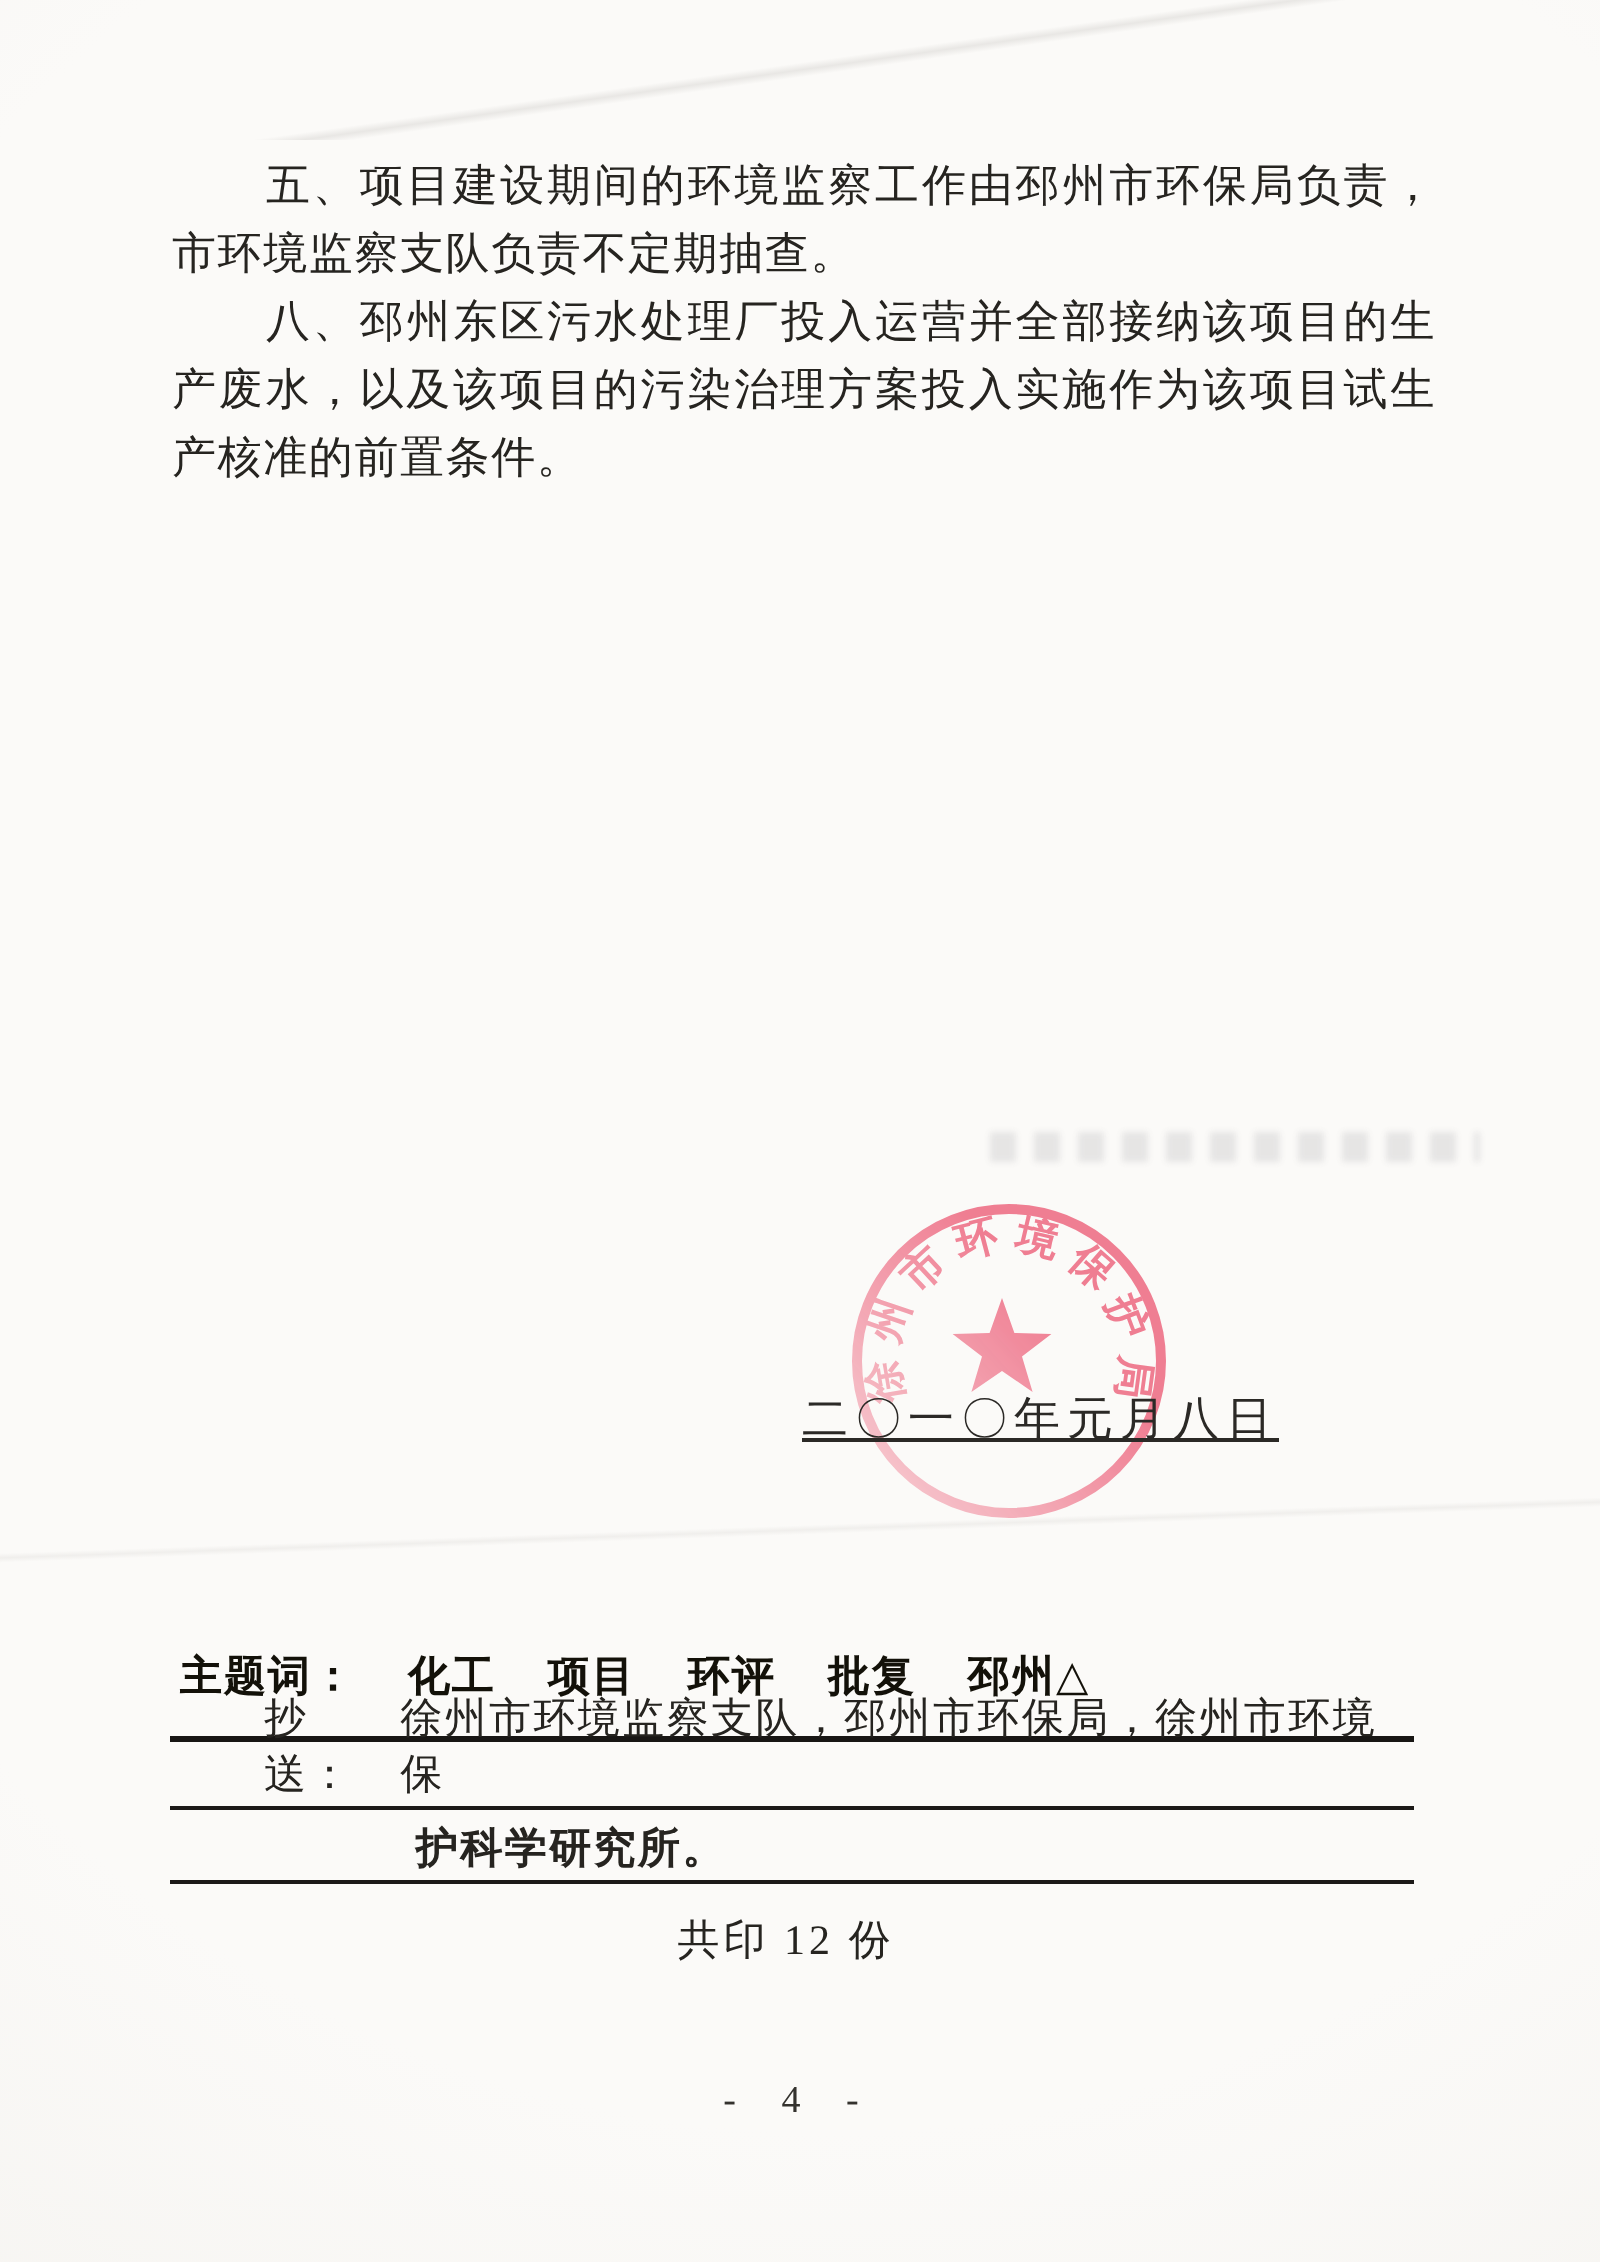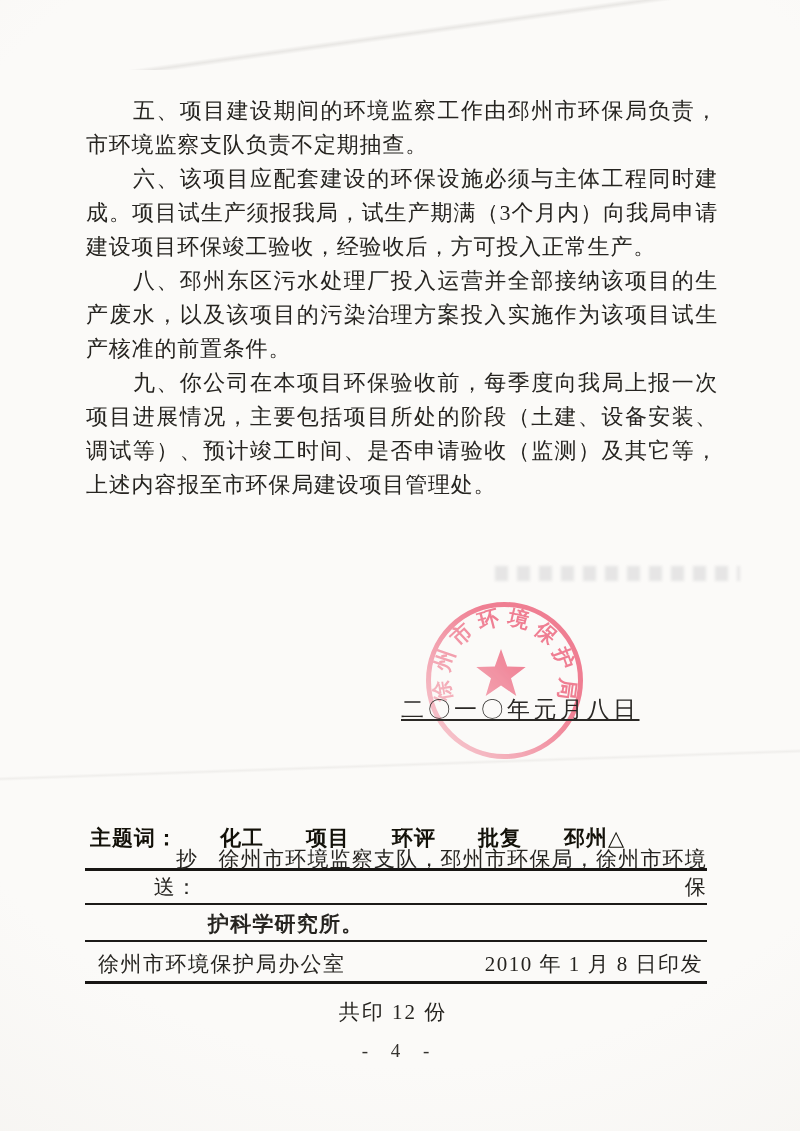--- a/index.html
+++ b/index.html
@@ -16,21 +16,21 @@
   }
   
   .crease{position:absolute;pointer-events:none;}
   .crease.c1{left:0;top:0;width:800px;height:70px;
     background:linear-gradient(172deg, transparent 48%, rgba(185,182,178,.28) 50%, transparent 52%);}
   .crease.c2{left:0;top:740px;width:800px;height:50px;
     background:linear-gradient(178deg, transparent 47%, rgba(190,187,183,.18) 50%, transparent 53%);}
 
   
   .doc-body{
-    position:absolute;left:86px;top:94px;width:632px;
+    position:absolute;left:86px;top:76px;width:632px;
     font-size:22px;line-height:34px;letter-spacing:.8px;
     text-align:justify;text-justify:inter-ideograph;
   }
   .doc-body p{margin:0;text-indent:47px;}
 
   
   .bleed{
     position:absolute;left:495px;top:566px;width:245px;height:15px;
     background:repeating-linear-gradient(90deg,
       rgba(110,110,118,.20) 0 13px, transparent 13px 22px);
@@ -58,23 +58,23 @@
 
   
   .footer{position:absolute;left:85px;top:827px;width:622px;font-size:21px;}
   .frow{display:flex;align-items:flex-end;box-sizing:content-box;}
   .row-subject{
     height:25px;padding-bottom:16px;border-bottom:3px solid #181614;
     font-family:"Liberation Sans","DejaVu Sans",sans-serif;
     font-weight:bold;color:#131109;letter-spacing:1px;
   }
   .row-subject .lbl{padding-left:5px;}
-  .row-subject .kw{margin-left:42px;}
+  .row-subject .kw{margin-left:26px;}
   .row-subject .kw:first-of-type{margin-left:14px;}
-  .row-cc1{height:30px;padding-bottom:2px;border-bottom:2px solid #1c1a18;letter-spacing:1.2px;text-align:right;}
+  .row-cc1{height:30px;padding-bottom:2px;border-bottom:2px solid #1c1a18;letter-spacing:1.2px;}
   .row-cc1 .lbl{padding-left:47px;margin-right:2px;}
   .row-cc2{height:33px;padding-bottom:2px;border-bottom:2px solid #1c1a18;letter-spacing:1.2px;font-weight:bold;}
   .row-cc2 span{padding-left:123px;}
   .row-issuer{height:36px;padding-bottom:3px;border-bottom:3px solid #181614;
     justify-content:space-between;letter-spacing:1.5px;}
   .row-issuer .left{padding-left:13px;}
   .row-issuer .right{padding-right:4px;}
   .copies{margin-top:14px;text-align:center;padding-right:6px;letter-spacing:2px;}
 
   .page-number{
@@ -85,23 +85,21 @@
 </head>
 <body>
 
 <div class="page">
 
   <div class="crease c1"></div>
   <div class="crease c2"></div>
 
   <main class="doc-body">
     <p>五、项目建设期间的环境监察工作由邳州市环保局负责，市环境监察支队负责不定期抽查。</p>
-    <p>六、该项目应配套建设的环保设施必须与主体工程同时建成。项目试生产须报我局，试生产期满（3个月内）向我局申请建设项目环保竣工验收，经验收后，方可投入正常生产。</p>
     <p>八、邳州东区污水处理厂投入运营并全部接纳该项目的生产废水，以及该项目的污染治理方案投入实施作为该项目试生产核准的前置条件。</p>
-    <p>九、你公司在本项目环保验收前，每季度向我局上报一次项目进展情况，主要包括项目所处的阶段（土建、设备安装、调试等）、预计竣工时间、是否申请验收（监测）及其它等，上述内容报至市环保局建设项目管理处。</p>
   </main>
 
   <div class="bleed"></div>
 
   <div class="stamp">
     <svg width="185" height="185" viewBox="0 0 185 185">
       <defs>
         <path id="sealArc" d="M 39.9 111.7 A 56 56 0 1 1 145.1 111.7" fill="none"></path>
       </defs>
       <circle cx="92.5" cy="92.5" r="76" fill="none" stroke="#ee6e85" stroke-width="5"></circle>
@@ -123,22 +121,18 @@
       <span class="kw">批复</span>
       <span class="kw">邳州△</span>
     </div>
     <div class="frow row-cc1">
       <span class="lbl">抄送：</span>
       <span>徐州市环境监察支队，邳州市环保局，徐州市环境保</span>
     </div>
     <div class="frow row-cc2">
       <span>护科学研究所。</span>
     </div>
-    <div class="frow row-issuer">
-      <span class="left">徐州市环境保护局办公室</span>
-      <span class="right">2010 年 1 月 8 日印发</span>
-    </div>
     <div class="copies">共印 12 份</div>
   </footer>
 
   <div class="page-number">- 4 -</div>
 
 </div>
 
 </body></html>

